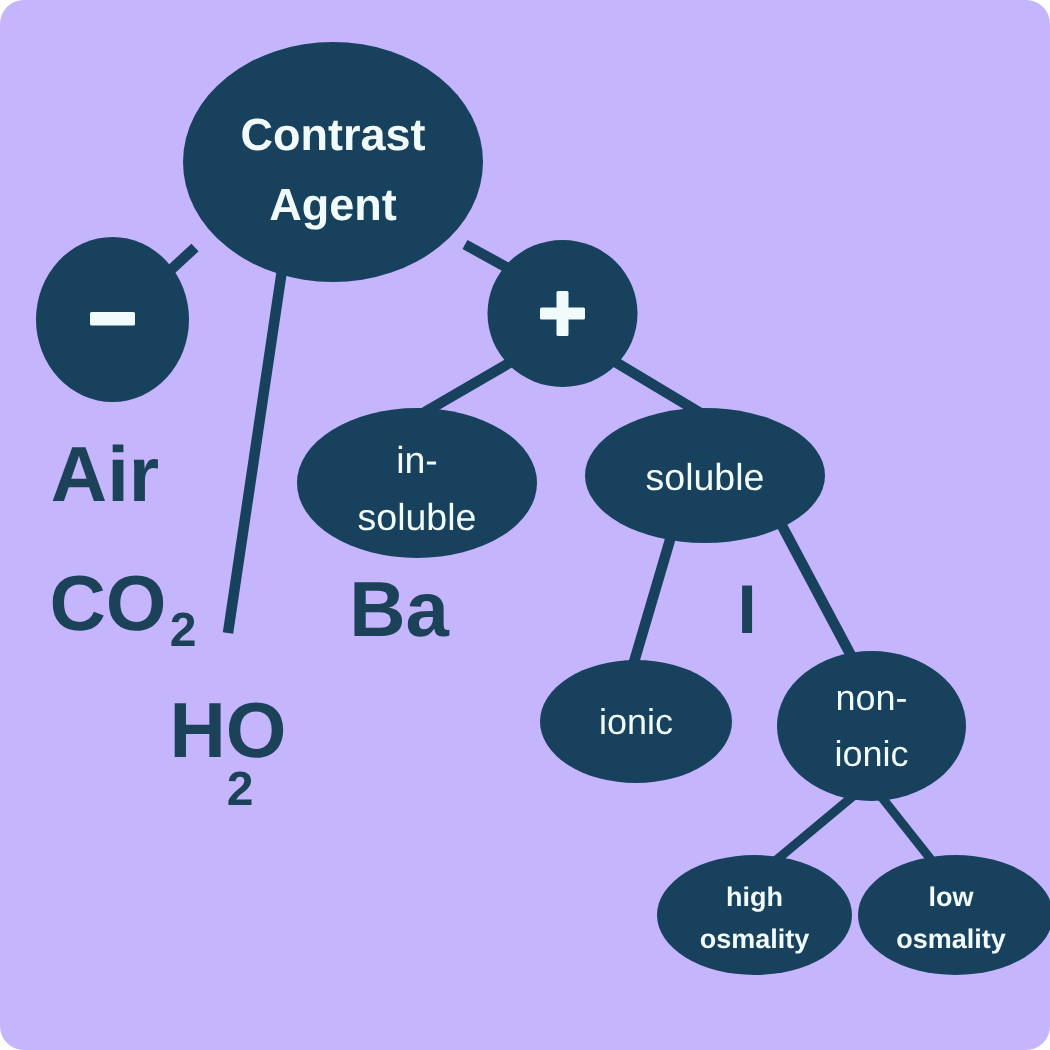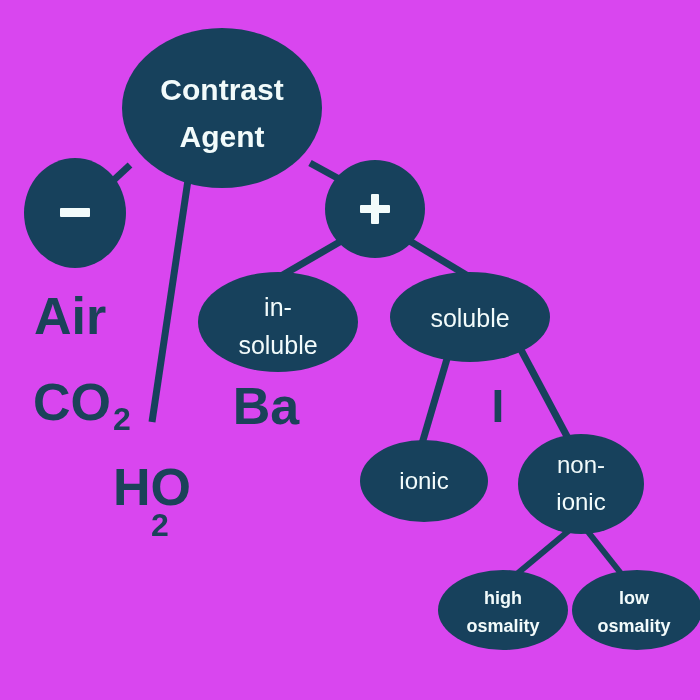--- a/index.html
+++ b/index.html
@@ -11,21 +11,22 @@
   body {
     width: 700px;
     height: 700px;
     font-family: "Liberation Sans", sans-serif;
     overflow: hidden;
   }
   #diagram-root {
     position: relative;
     width: 700px;
     height: 700px;
-    background: #d946ef;
+    background: #c4b5fd;
+    border-radius: 16px;
   }
   svg#tree-svg {
     position: absolute;
     top: 0;
     left: 0;
     width: 700px;
     height: 700px;
     display: block;
   }
   .edge-line {

